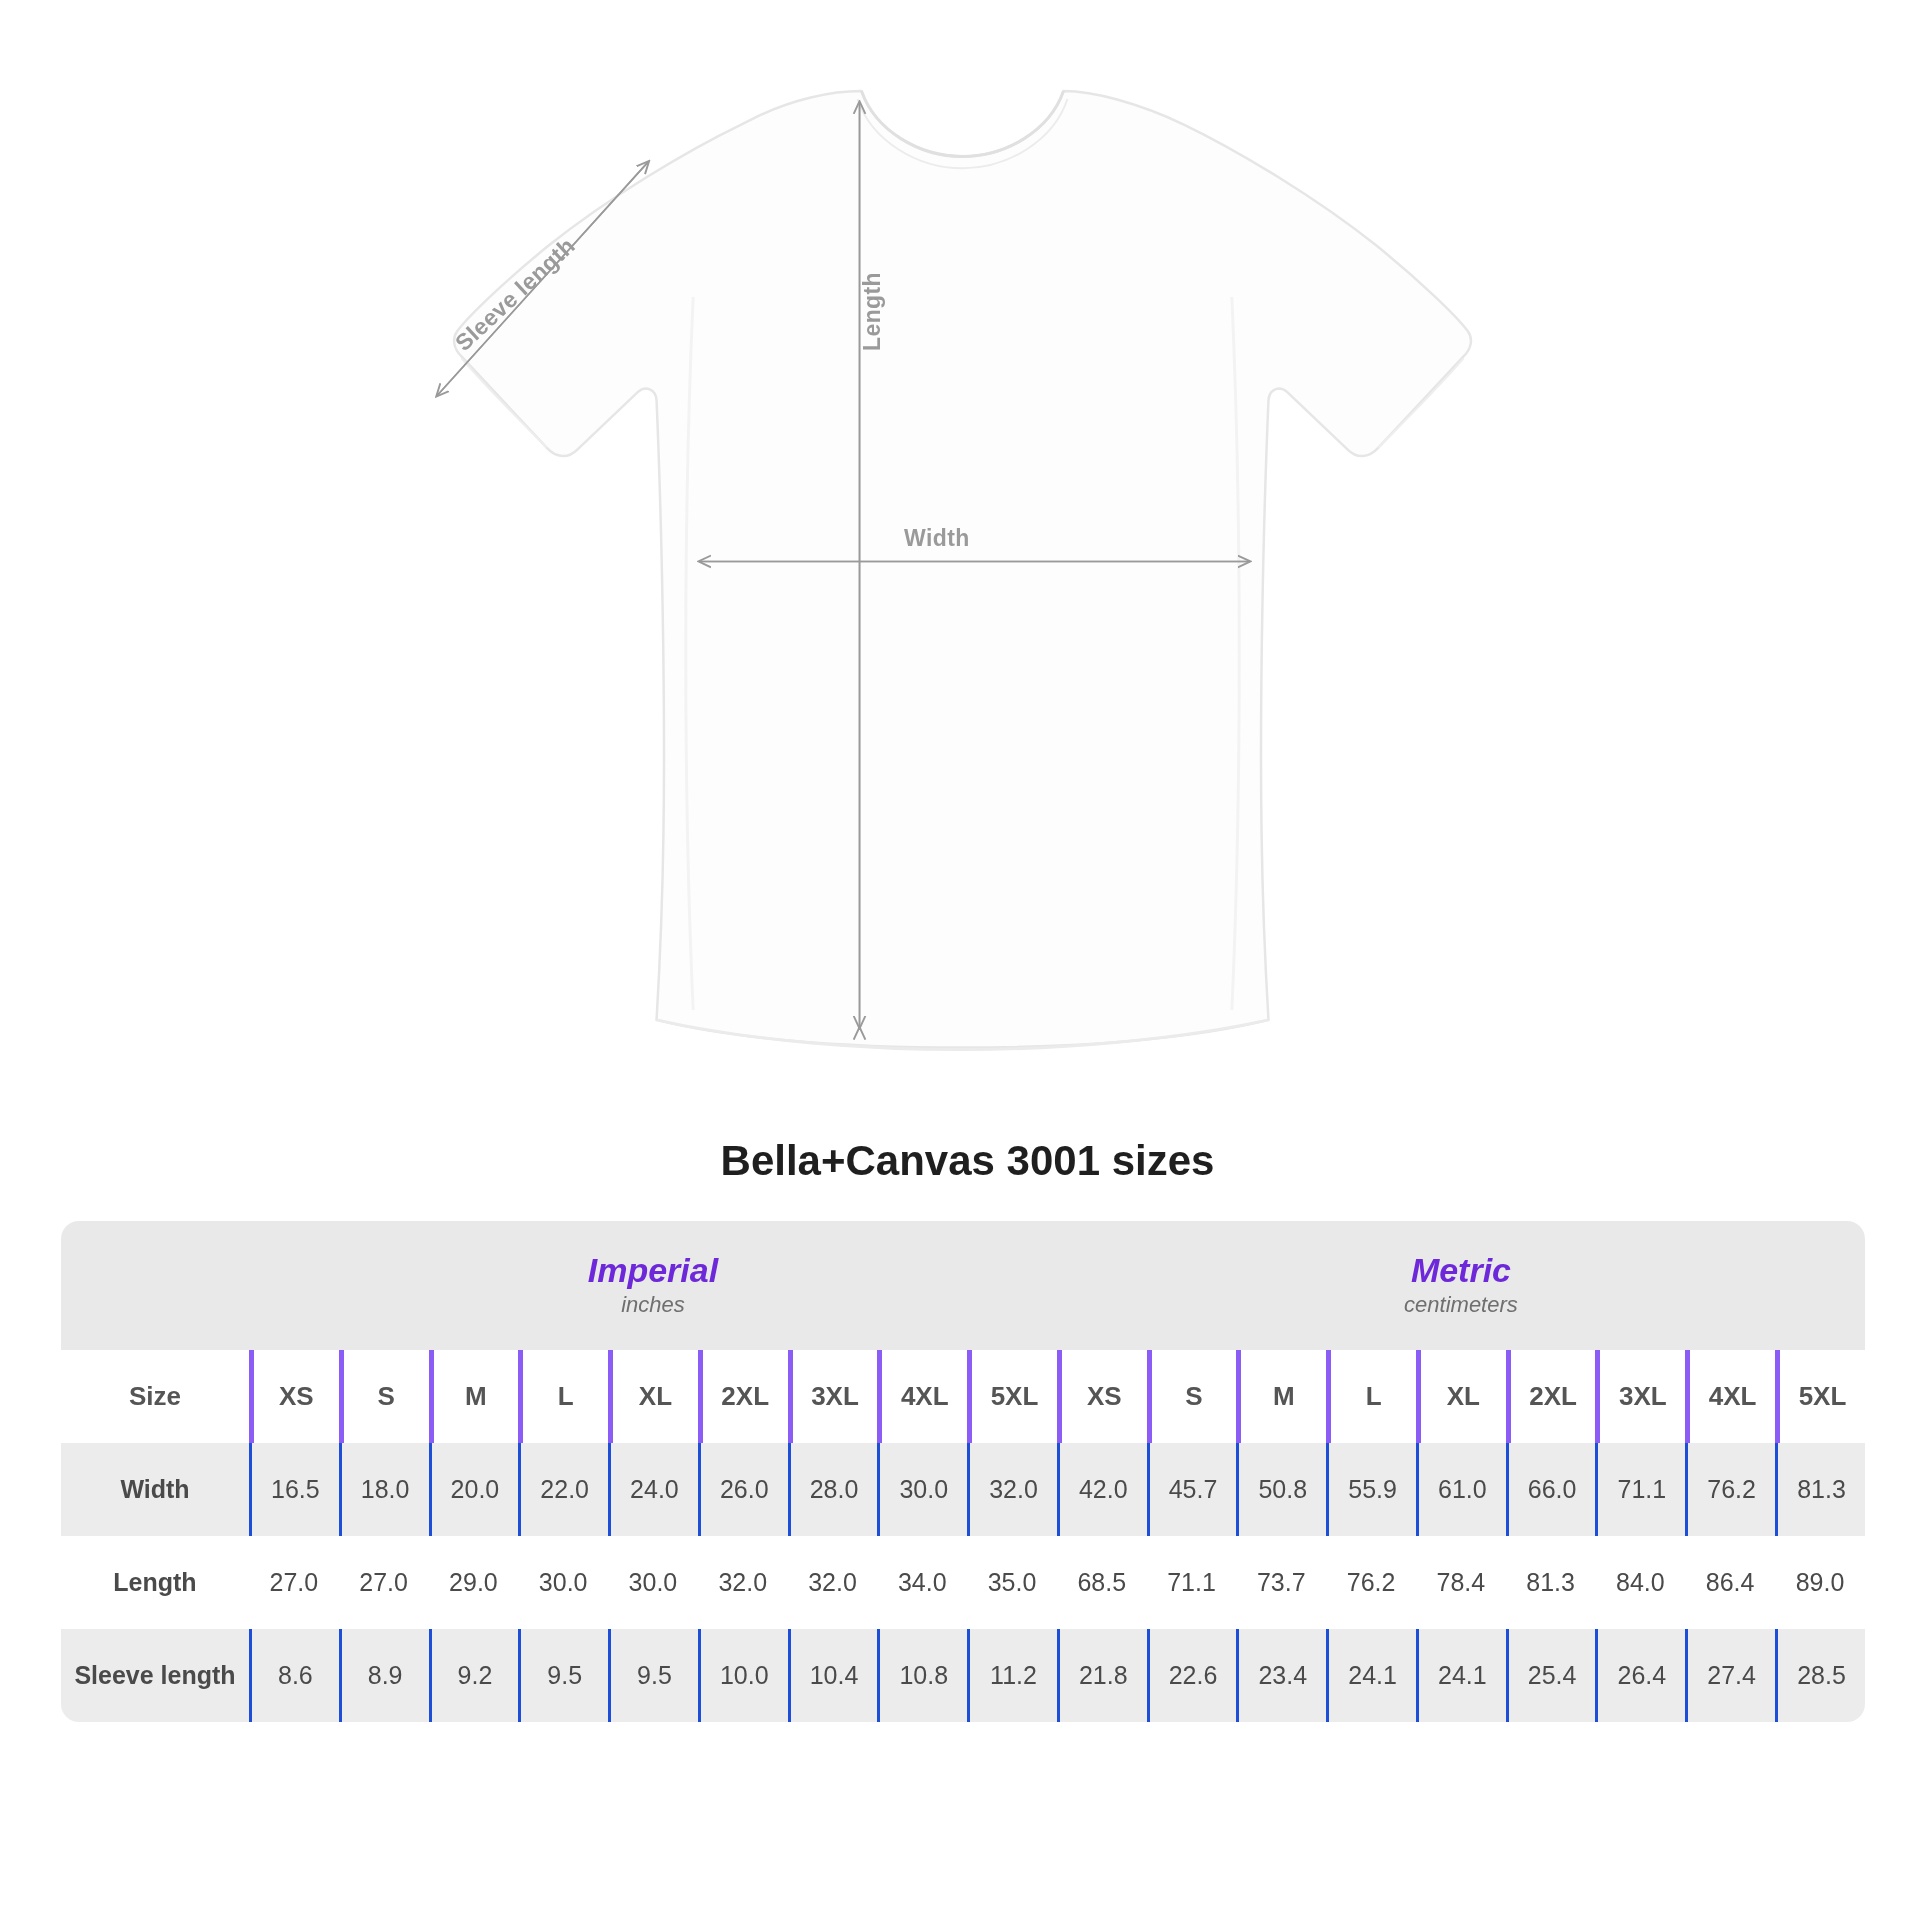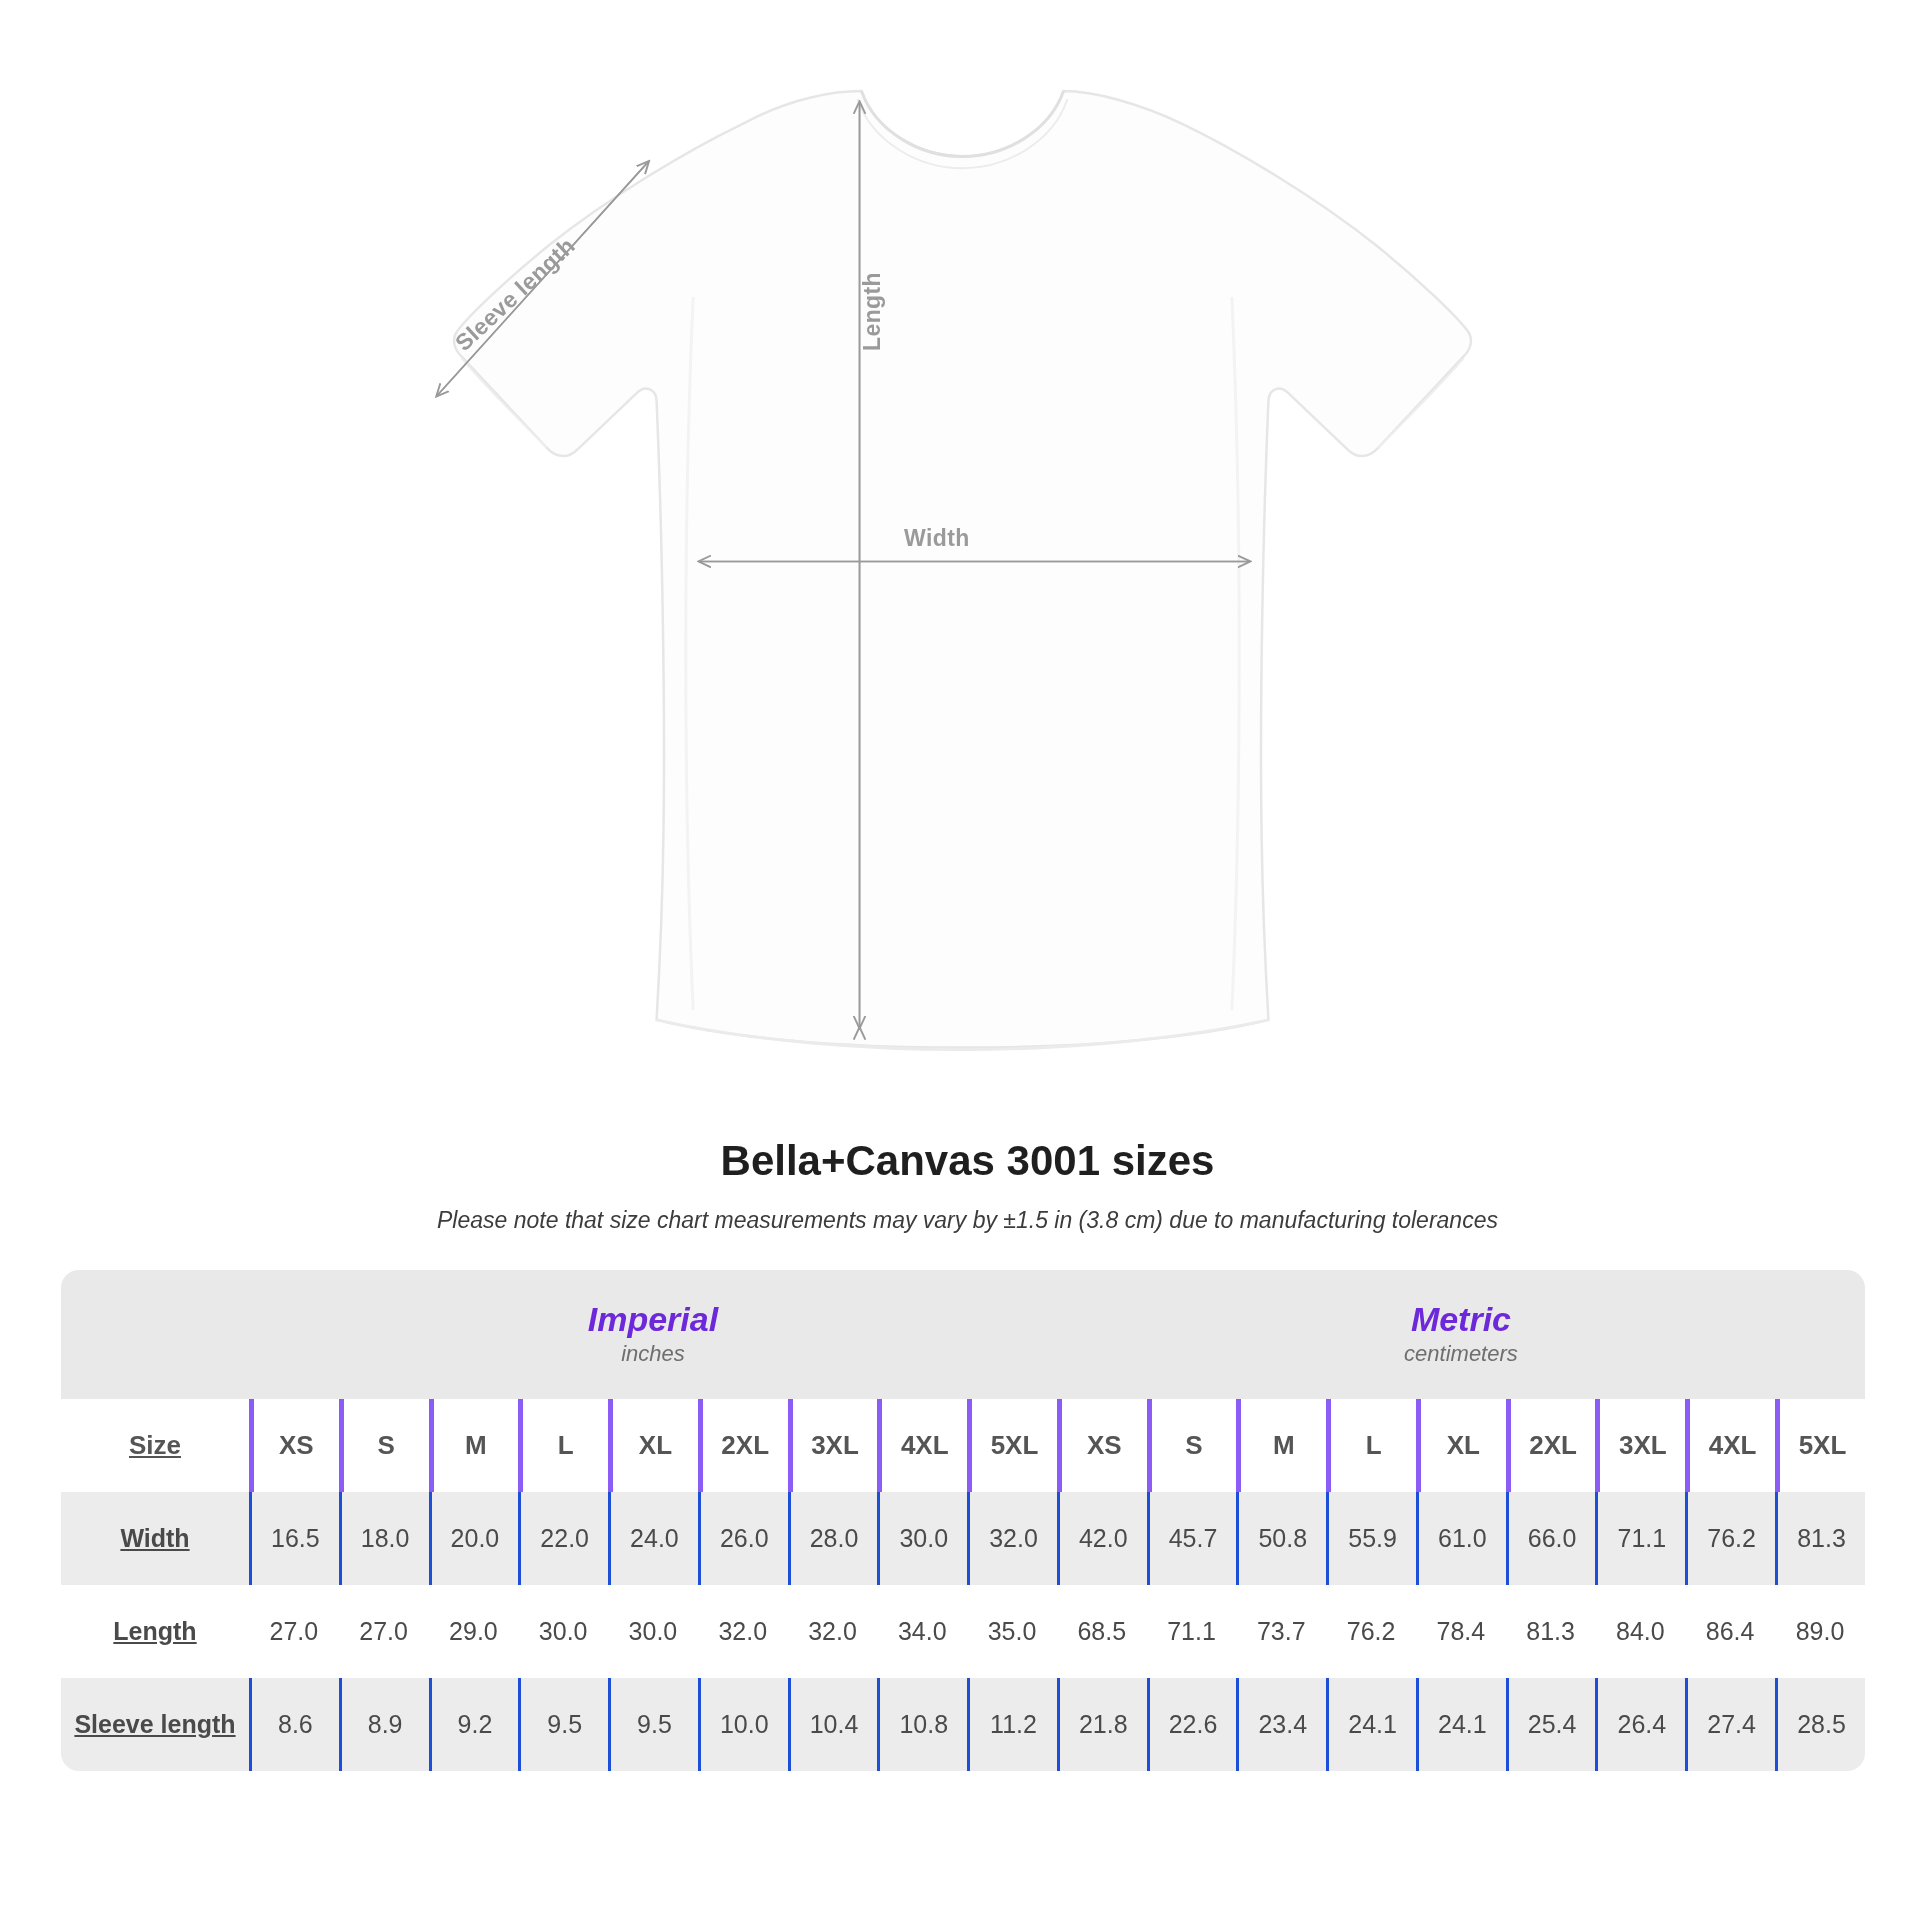--- a/index.html
+++ b/index.html
@@ -138,21 +138,20 @@
     background: #ececec;
   }
   tr.data-row.plain td {
     background: #ffffff;
   }
   td.rowhead {
     font-weight: bold;
     color: #4a4a4a;
     font-size: 26px;
     width: 188px;
-    text-decoration: underline;
   }
   tr.data-row.last td.corner-bl {
     border-bottom-left-radius: 18px;
   }
   tr.data-row.last td.corner-br {
     border-bottom-right-radius: 18px;
   }
   
   td.val {
     border-left: 1px solid #f4f4f4;
@@ -232,21 +231,20 @@
       </g>
     </svg>
 
     <div class="dim-label width-label">Width</div>
     <div class="dim-label length-label">Length</div>
     <div class="dim-label sleeve-label">Sleeve length</div>
   </div>
 
   <div class="title-block">
     <h1 class="chart-title">Bella+Canvas 3001 sizes</h1>
-    <div class="chart-note">Please note that size chart measurements may vary by ±1.5 in (3.8 cm) due to manufacturing tolerances</div>
   </div>
 
   <div class="table-wrap">
     <table class="size-table">
       <colgroup>
         <col style="width:188px">
         <col span="18">
       </colgroup>
       <tbody>
         <tr class="unit-row">

